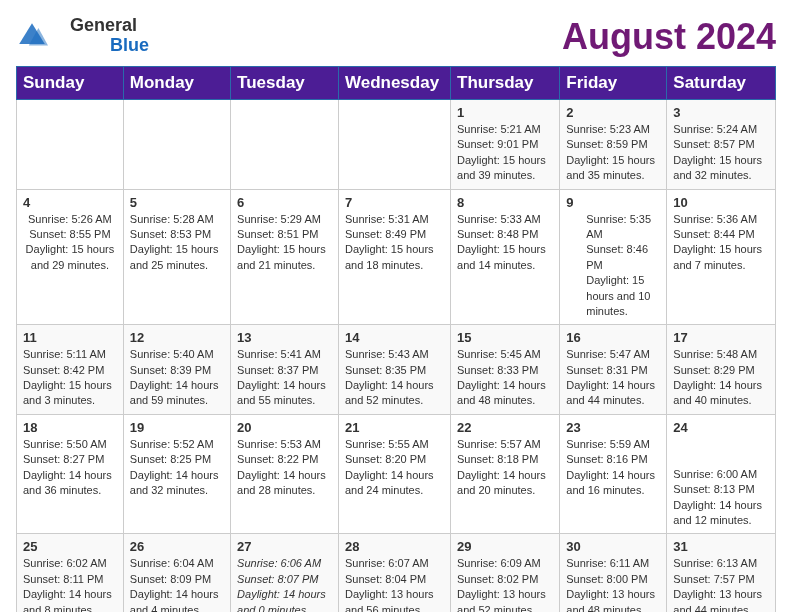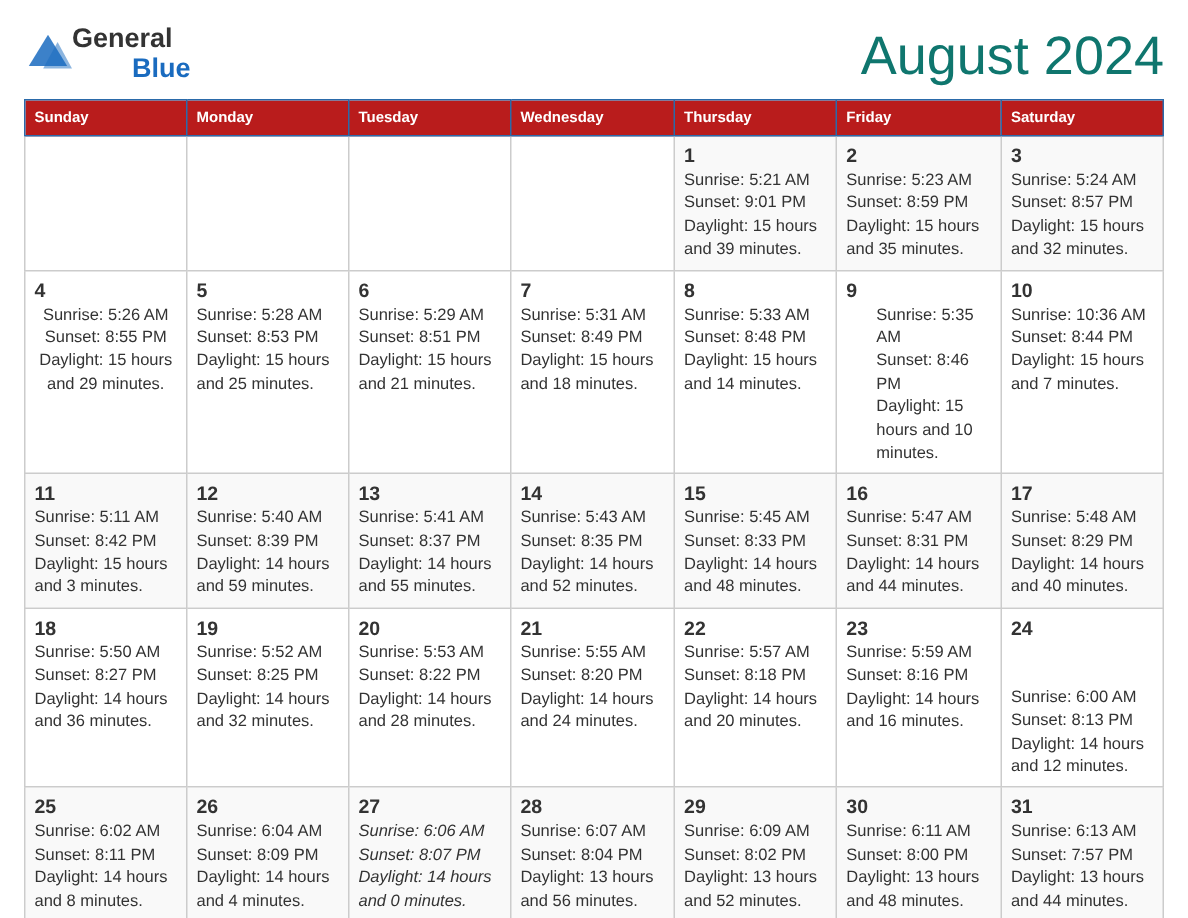--- a/index.html
+++ b/index.html
@@ -12,57 +12,57 @@
     }
     .header-area {
       display: flex;
       justify-content: space-between;
       align-items: flex-start;
       margin-bottom: 8px;
     }
     .logo {
       display: flex;
       align-items: center;
-      gap: 0;
+      gap: 22px;
     }
     .logo-text {
       font-size: 18px;
       font-weight: bold;
       line-height: 1.1;
     }
     .logo-text .general { color: #333; }
     .logo-text .blue { color: #1a6bbf; margin-left: 40px; }
     .logo-icon {
       width: 32px;
       height: 32px;
     }
     .title-area {
       text-align: right;
     }
     .month-year {
       font-size: 36px;
-      font-weight: normal;
-      color: #0f766e;
+      font-weight: bold;
+      color: #701a75;
     }
     .location {
       font-size: 15px;
       color: #555;
       margin-top: 2px;
     }
     table {
       width: 100%;
       border-collapse: collapse;
       font-size: 11px;
     }
     thead tr th {
-      background-color: #b91c1c;
+      background-color: #4c1d95;
       color: #fff;
       text-align: left;
       padding: 6px 6px;
-      font-size: 10px;
+      font-size: 17px;
       font-weight: bold;
       border: 1px solid #2a6aaa;
     }
     tbody tr td {
       border: 1px solid #ccc;
       vertical-align: top;
       padding: 5px 6px;
       width: 113px;
       min-height: 80px;
       background: #fff;
@@ -174,21 +174,21 @@
 Daylight: 15 hours and 14 minutes.</div>
         </td>
         <td>
           <span class="day-num">9</span>
           <div class="day-info" style="white-space: pre-line; margin-left: 20px;">Sunrise: 5:35 AM
 Sunset: 8:46 PM
 Daylight: 15 hours and 10 minutes.</div>
         </td>
         <td>
           <span class="day-num">10</span>
-          <div class="day-info" style="white-space: pre-line;">Sunrise: 10:36 AM
+          <div class="day-info" style="white-space: pre-line;">Sunrise: 5:36 AM
 Sunset: 8:44 PM
 Daylight: 15 hours and 7 minutes.</div>
         </td>
       </tr>
       <tr>
         <td>
           <span class="day-num">11</span>
           <div class="day-info" style="white-space: pre-line;">Sunrise: 5:11 AM
 Sunset: 8:42 PM
 Daylight: 15 hours and 3 minutes.</div>

